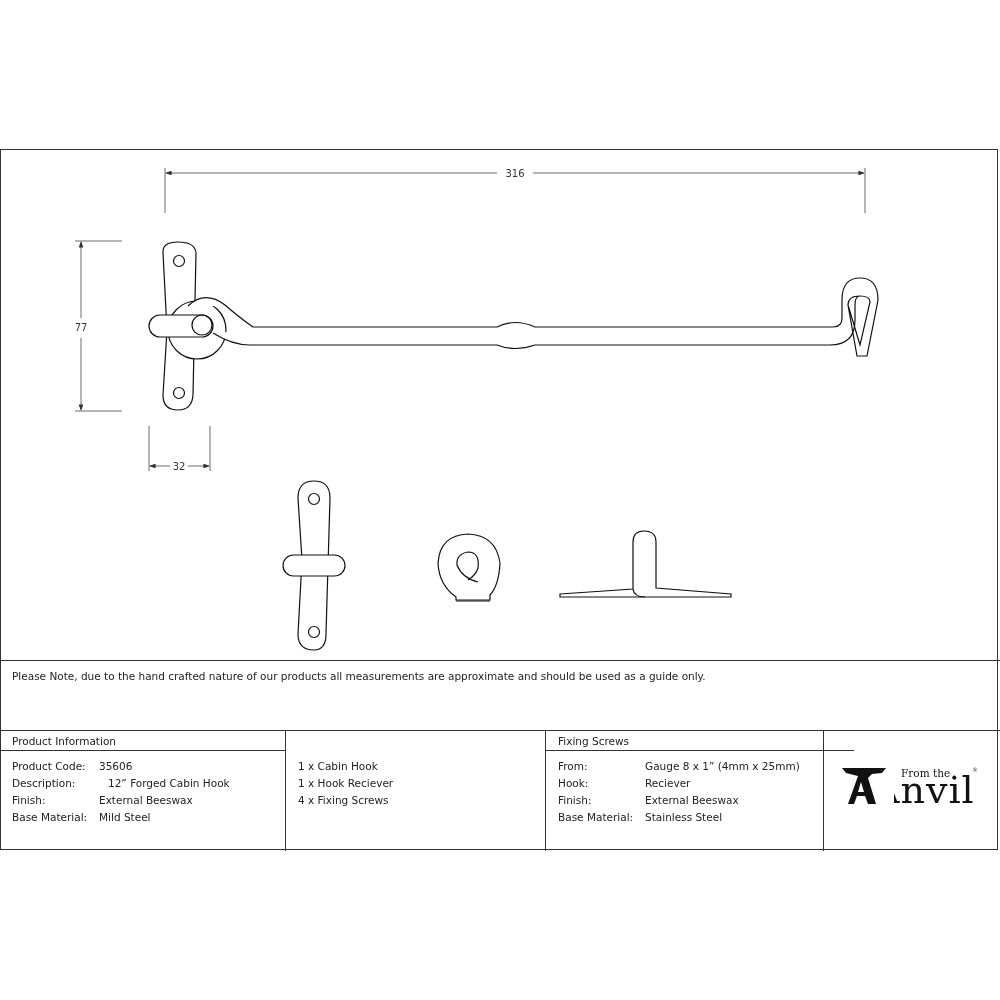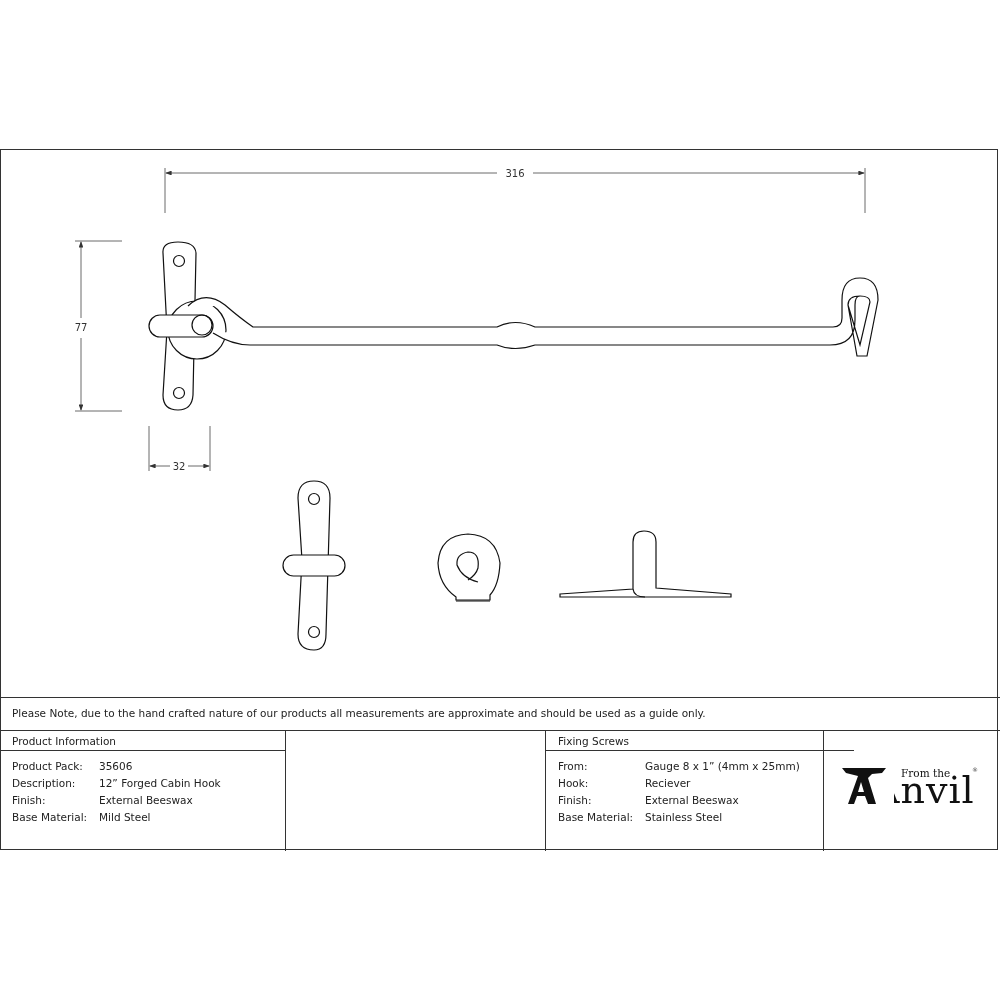--- a/index.html
+++ b/index.html
@@ -1,21 +1,21 @@
 <!DOCTYPE html>
 <html><head>
   <meta charset="utf-8">
   <style>
     html, body { margin: 0; padding: 0; background: #ffffff; }
     body { width: 1000px; height: 1000px; position: relative; overflow: hidden;
            font-family: "DejaVu Sans", "Liberation Sans", sans-serif; color: #222; }
     .frame { position: absolute; left: 0; top: 149px; width: 998px; height: 701px;
              border: 1.5px solid #333; box-sizing: border-box; }
     .drawing { position: absolute; left: 0; top: 0; width: 1000px; height: 1000px; }
-    .note-row { position: absolute; left: 0; top: 697px; width: 1000px; height: 37px;
+    .note-row { position: absolute; left: 0; top: 660px; width: 1000px; height: 37px;
                 border-top: 1.5px solid #333; box-sizing: border-box; }
     .note-text { position: absolute; left: 12px; top: 9px; font-size: 10.5px; color: #222; white-space: nowrap; }
     .info-table { position: absolute; left: 0; top: 730px; width: 1000px; height: 120px;
                   border-top: 1.5px solid #333; box-sizing: border-box; }
     .col { position: absolute; top: 0; height: 120px; box-sizing: border-box; }
     .col-head { position: absolute; left: 0; top: 0; right: 0; height: 20px;
                 border-bottom: 1.5px solid #333; box-sizing: border-box; }
     .col-head span { position: absolute; left: 12px; top: 4px; font-size: 10.5px; white-space: nowrap; }
     .col-sep { border-left: 1.5px solid #333; }
     .rows { position: absolute; left: 12px; top: 29px; }
@@ -104,39 +104,44 @@
   <span class="note-text">Please Note, due to the hand crafted nature of our products all measurements are approximate and should be used as a guide only.</span>
 </div>
 
 <div class="info-table">
   <div class="col" style="left:0; width:286px;">
     <div class="col-head">
         <span>Product Information</span>
       </div>
     <div class="rows">
       <div class="row">
-          <span class="k">Product Pack:</span>
+          <span class="k">Product Code:</span>
           <span class="v" style="left:87px">35606</span>
         </div>
       <div class="row">
           <span class="k">Description:</span>
-          <span class="v" style="left:87px">12” Forged Cabin Hook</span>
+          <span class="v" style="left:96px">12” Forged Cabin Hook</span>
         </div>
       <div class="row">
           <span class="k">Finish:</span>
           <span class="v" style="left:87px">External Beeswax</span>
         </div>
       <div class="row">
           <span class="k">Base Material:</span>
           <span class="v" style="left:87px">Mild Steel</span>
         </div>
     </div>
   </div>
 
   <div class="col col-sep" style="left:285px; width:261px;">
+    <div class="rows">
+      <div class="row">1 x Cabin Hook</div>
+      <div class="row">1 x Hook Reciever</div>
+      <div class="row">4 x Fixing Screws</div>
+    </div>
   </div>
 
   <div class="col col-sep" style="left:545px; width:309px;">
     <div class="col-head">
         <span>Fixing Screws</span>
       </div>
     <div class="rows">
       <div class="row">
           <span class="k">From:</span>
           <span class="v" style="left:87px">Gauge 8 x 1” (4mm x 25mm)</span>

